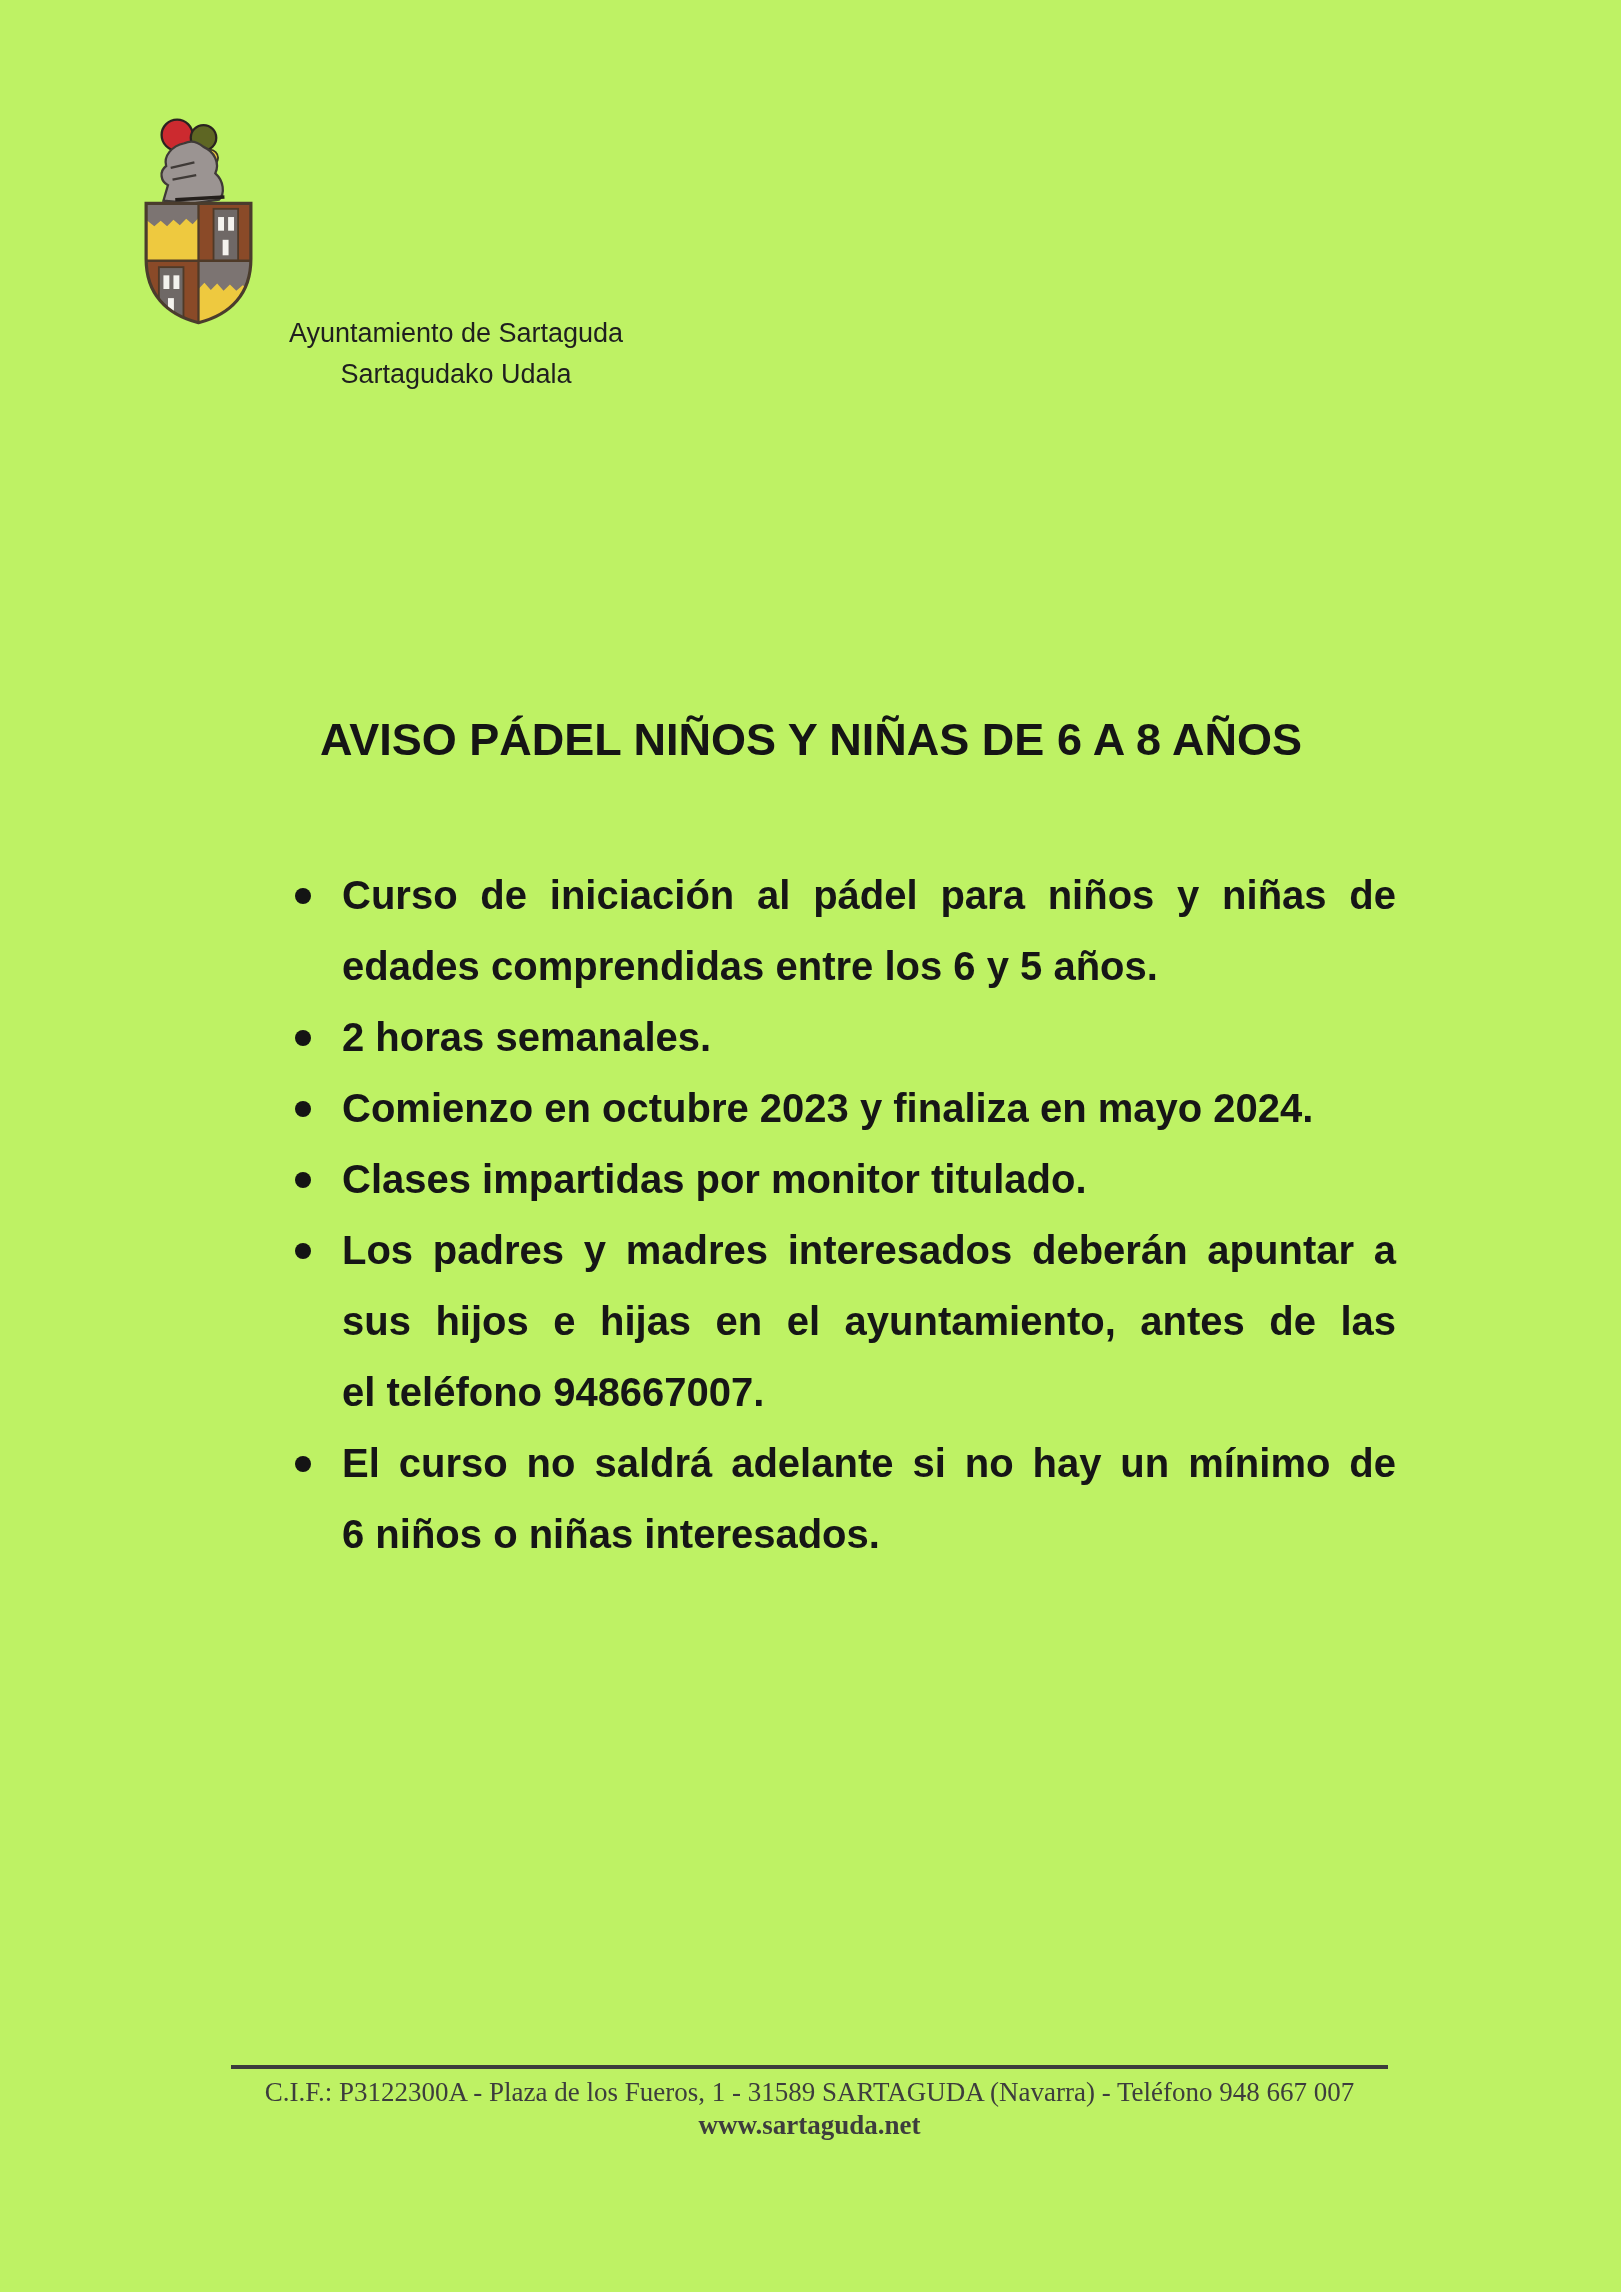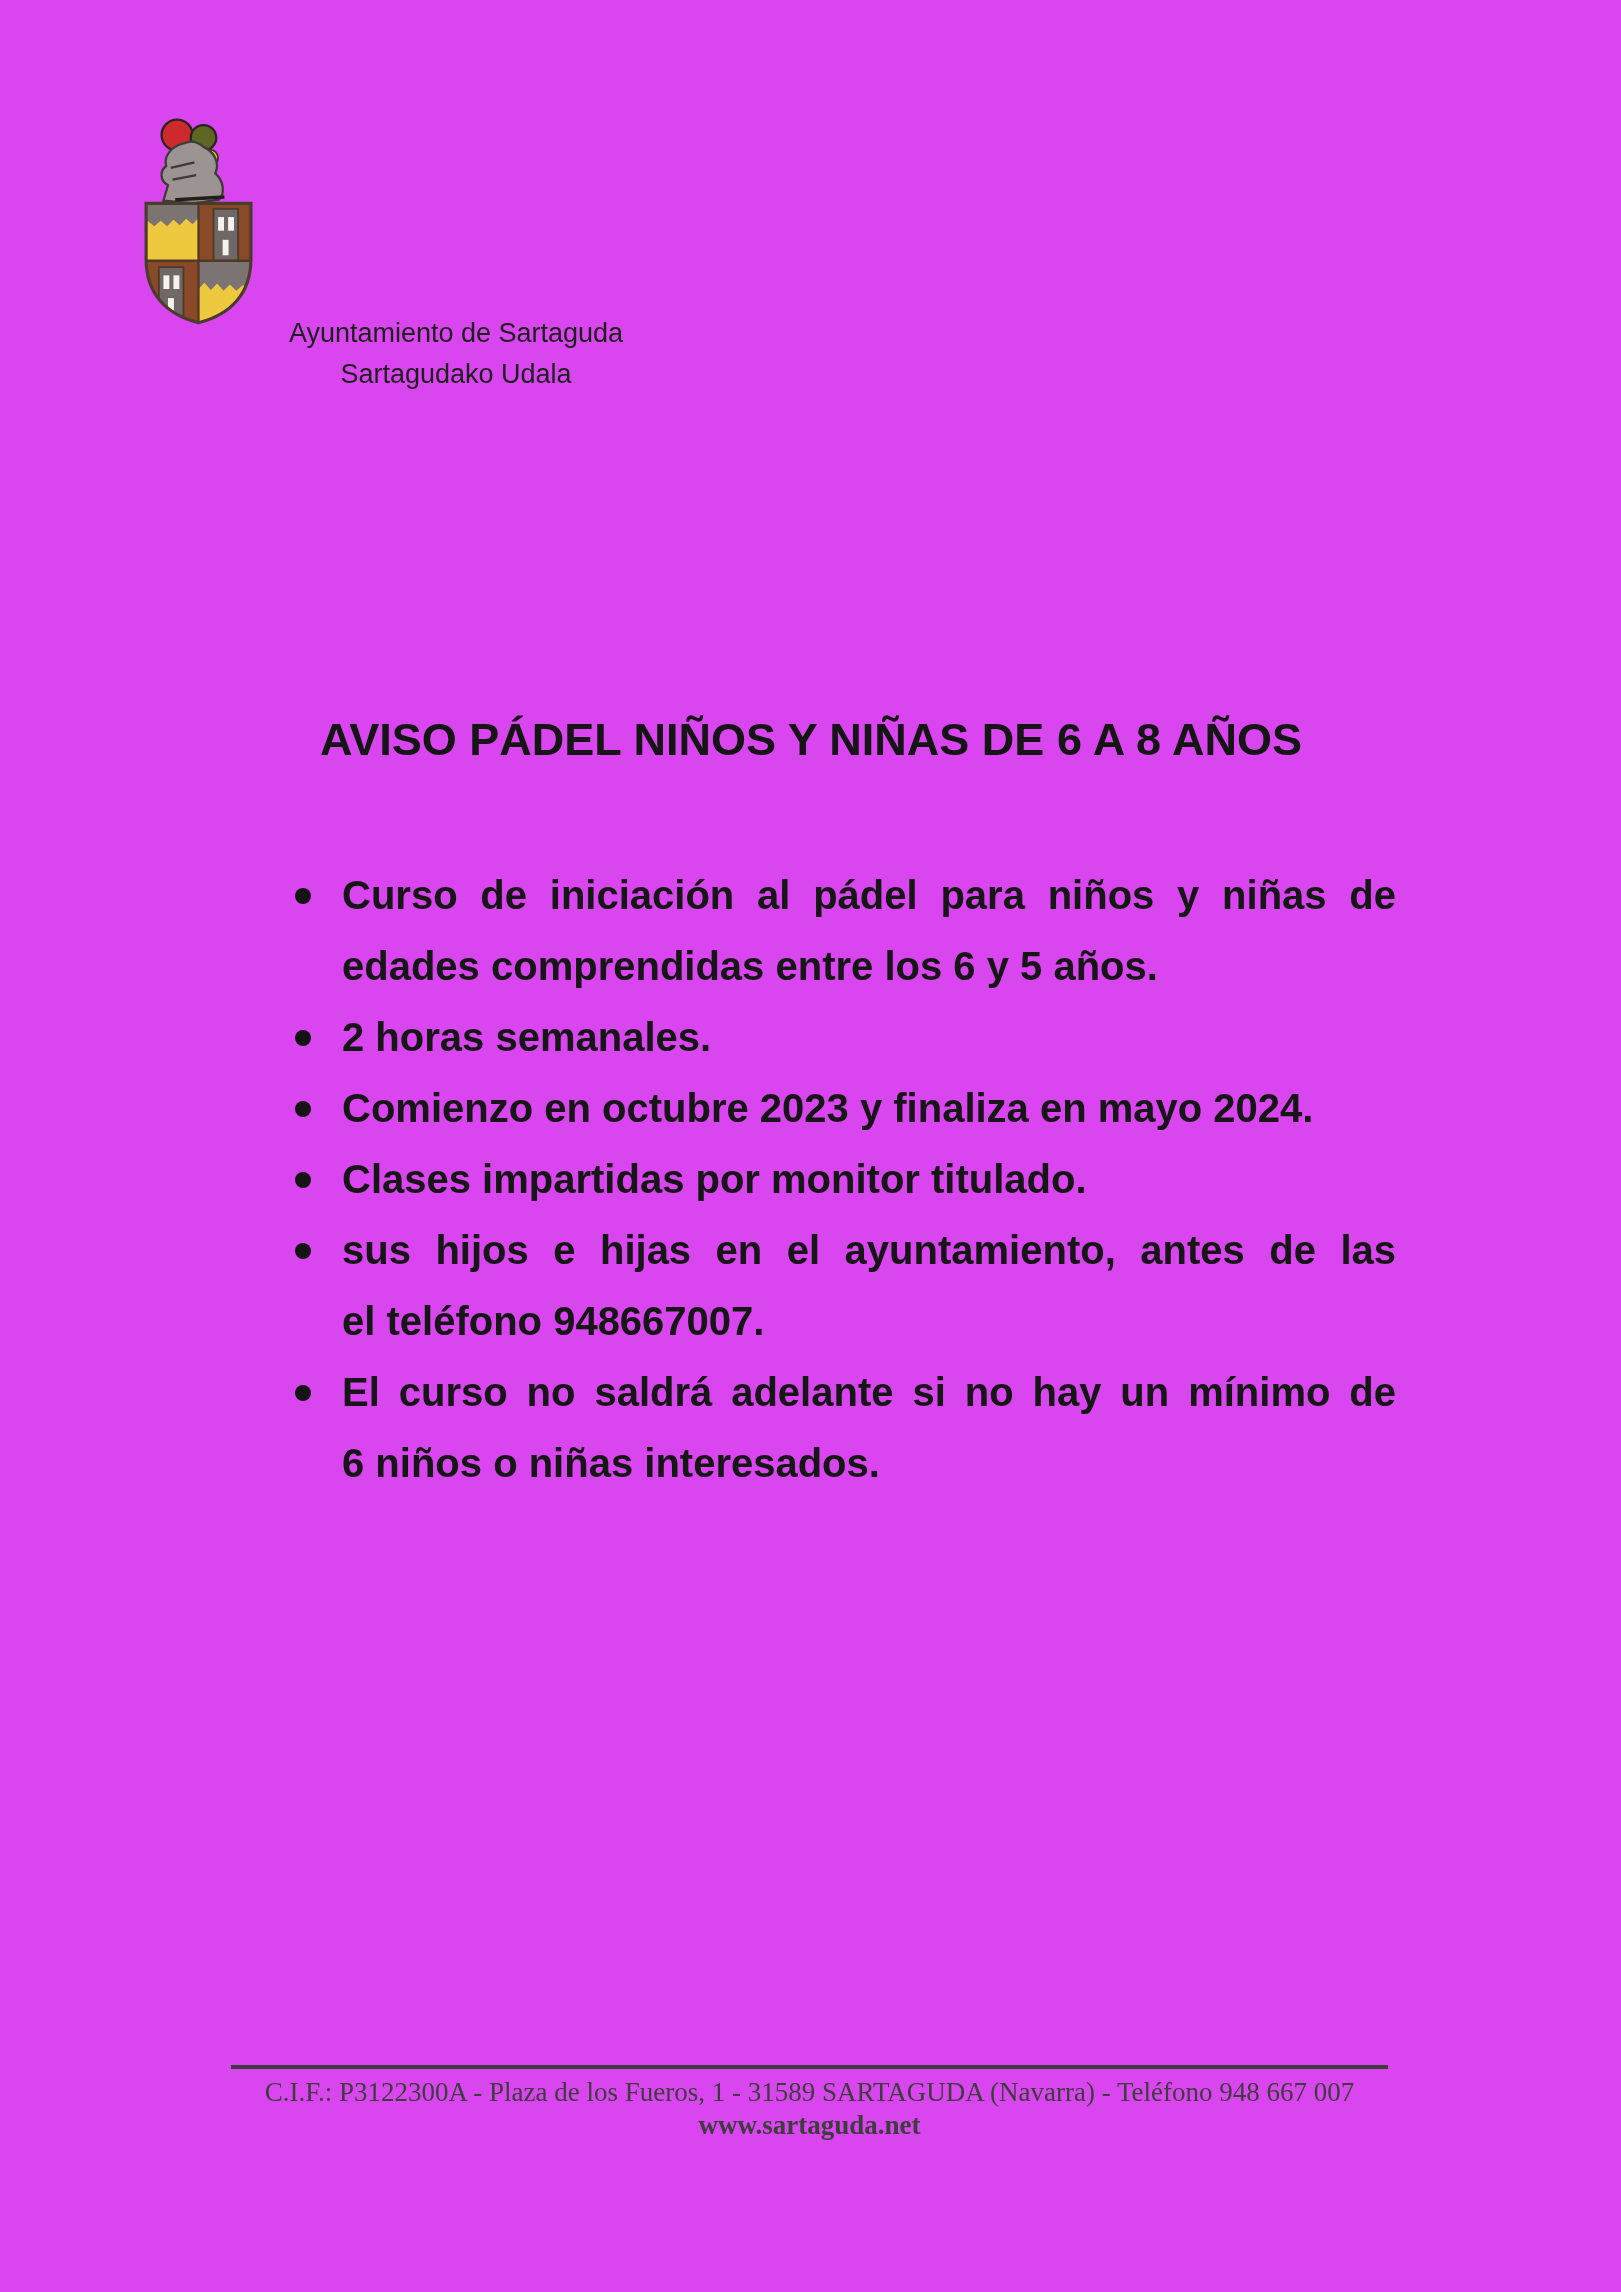--- a/index.html
+++ b/index.html
@@ -4,21 +4,21 @@
 <style>
   html, body {
     margin: 0;
     padding: 0;
     background: #ffffff;
   }
   .page {
     position: relative;
     width: 1622px;
     height: 2293px;
-    background: #d946ef;
+    background: #bef264;
     font-family: "Liberation Sans", "DejaVu Sans", sans-serif;
     overflow: hidden;
   }
 
   
   .logo {
     position: absolute;
     left: 137px;
     top: 115px;
     width: 123px;
@@ -176,20 +176,21 @@
       <li>
         <div class="line last">2 horas semanales.</div>
       </li>
       <li>
         <div class="line last">Comienzo en octubre 2023 y finaliza en mayo 2024.</div>
       </li>
       <li>
         <div class="line last">Clases impartidas por monitor titulado.</div>
       </li>
       <li>
+        <div class="line">Los padres y madres interesados deberán apuntar a</div>
         <div class="line">sus hijos e hijas en el ayuntamiento, antes de las</div>
         <div class="line last">el teléfono 948667007.</div>
       </li>
       <li>
         <div class="line">El curso no saldrá adelante si no hay un mínimo de</div>
         <div class="line last">6 niños o niñas interesados.</div>
       </li>
     </ul>
 
   <div class="footer">

